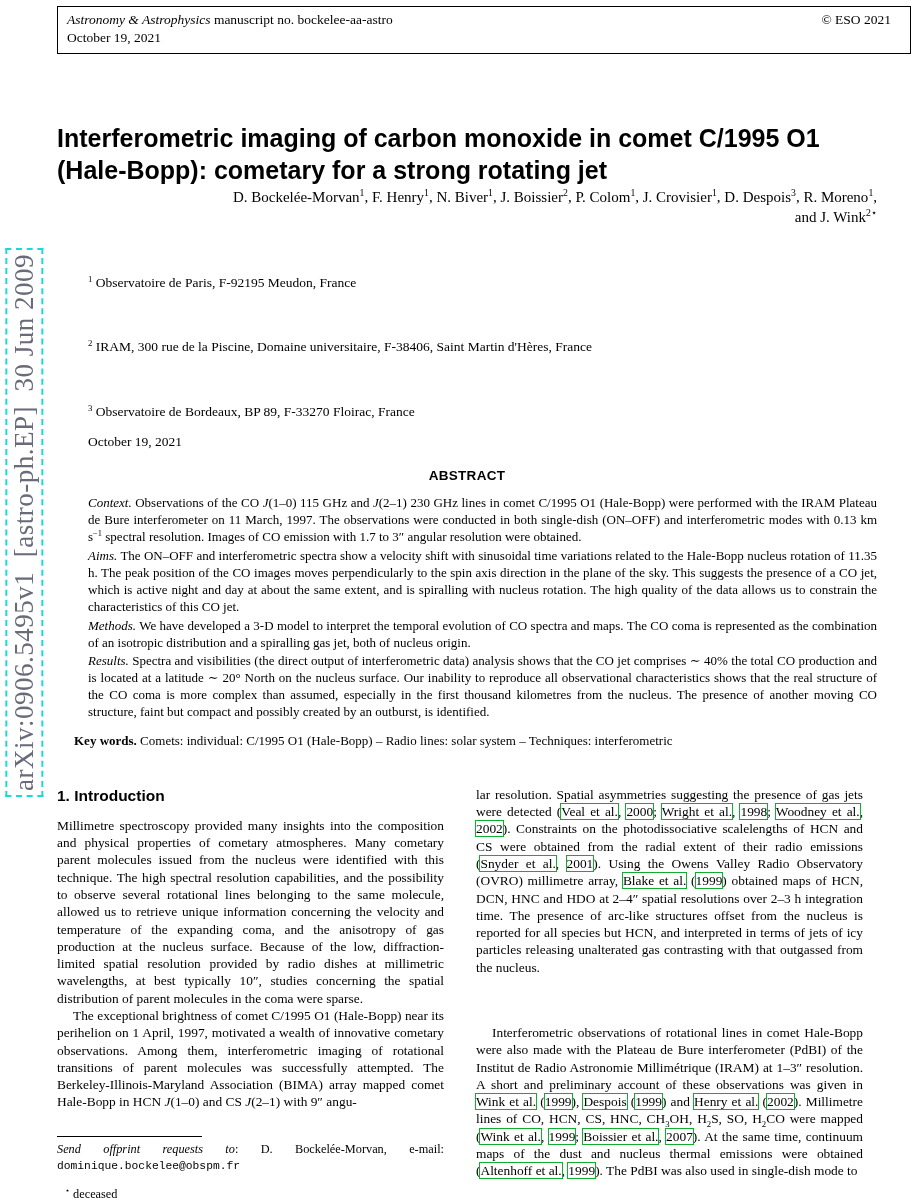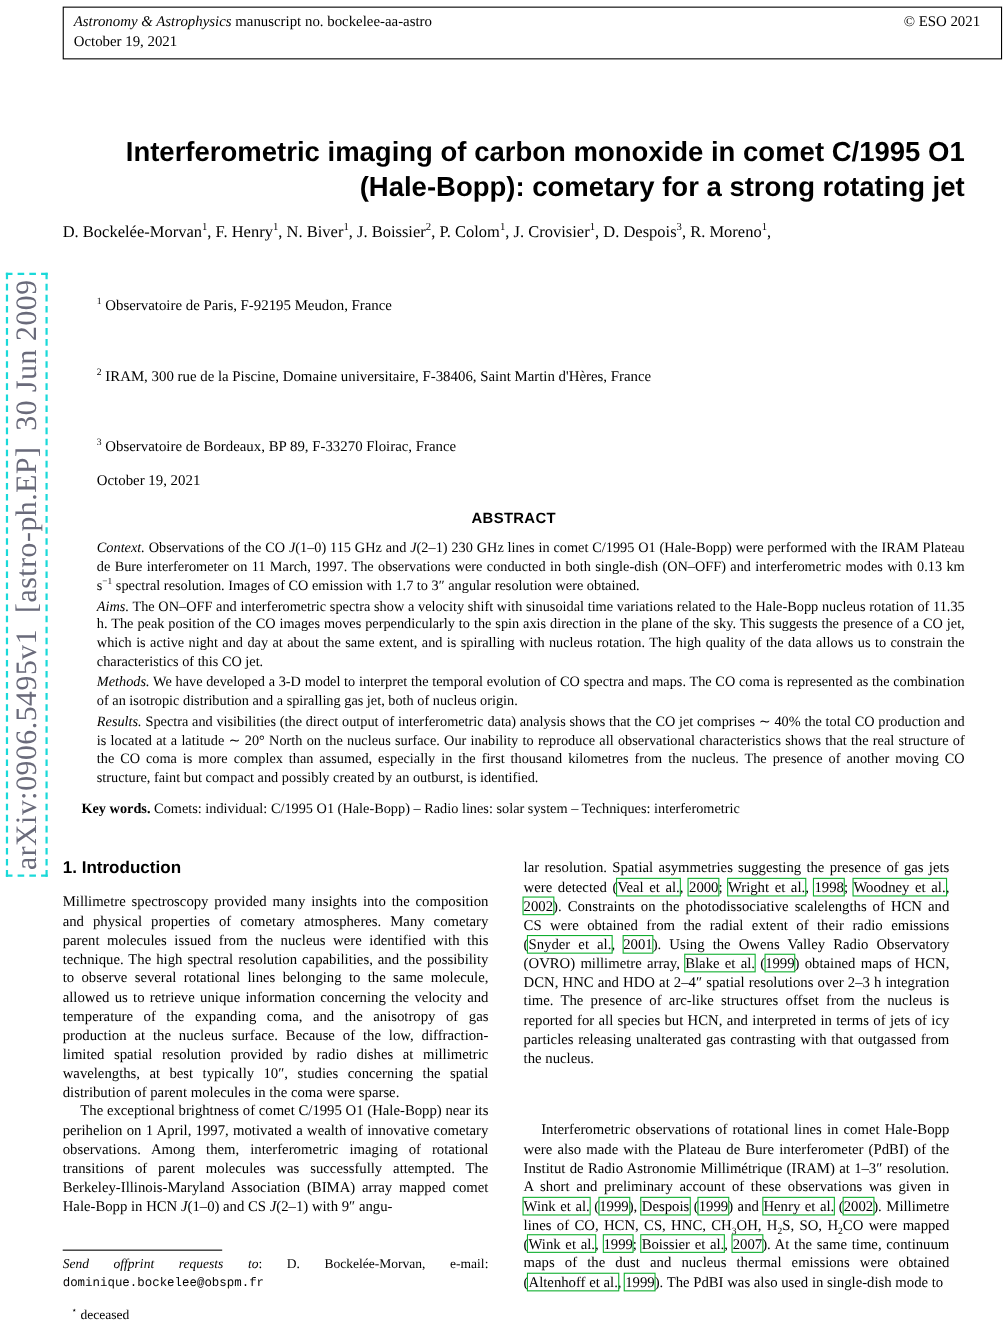--- a/index.html
+++ b/index.html
@@ -42,31 +42,31 @@
     line-height:1.35;
   }
   .header-row { display:flex; justify-content:space-between; }
 
   .main {
     position:absolute;
     left:57px; top:122px;
     width:820px;
   }
   .title-line {
-    text-align:right;
+    text-align:left;
     font-family:"Liberation Sans","DejaVu Sans",sans-serif;
     font-weight:bold;
     font-size:25px;
     line-height:1.28;
   }
   .authors {
-    text-align:left;
+    text-align:right;
     font-size:15px;
     line-height:1.3;
-    margin-top:16px;
+    margin-top:2px;
   }
   .affiliations {
     margin:20px 0 0 31px;
     font-size:13.5px;
     line-height:1.22;
   }
   .aff-row { padding-left:15px; text-indent:-15px;margin-top:48px; }
   .dateline { margin:14px 0 0 31px; font-size:13.5px; }
   .abstract-head {
     margin-top:18px;
@@ -140,20 +140,21 @@
     <div>October 19, 2021</div>
   </div>
 
   <div class="main">
 
     <div class="title-line">Interferometric imaging of carbon monoxide in comet C/1995 O1</div>
     <div class="title-line">(Hale-Bopp): cometary for a strong rotating jet</div>
 
     <div class="authors">
       <div>D. Bockelée-Morvan<span class="sup">1</span>, F. Henry<span class="sup">1</span>, N. Biver<span class="sup">1</span>, J. Boissier<span class="sup">2</span>, P. Colom<span class="sup">1</span>, J. Crovisier<span class="sup">1</span>, D. Despois<span class="sup">3</span>, R. Moreno<span class="sup">1</span>,</div>
+      <div>and J. Wink<span class="sup">2⋆</span></div>
     </div>
 
     <div class="affiliations">
       <div class="aff-row"><span class="sup">1</span> <span>Observatoire de Paris, F-92195 Meudon, France</span></div>
       <div class="aff-row"><span class="sup">2</span> <span>IRAM, 300 rue de la Piscine, Domaine universitaire, F-38406, Saint Martin d'Hères, France</span></div>
       <div class="aff-row"><span class="sup">3</span> <span>Observatoire de Bordeaux, BP 89, F-33270 Floirac, France</span></div>
     </div>
 
     <div class="dateline">October 19, 2021</div>
 

